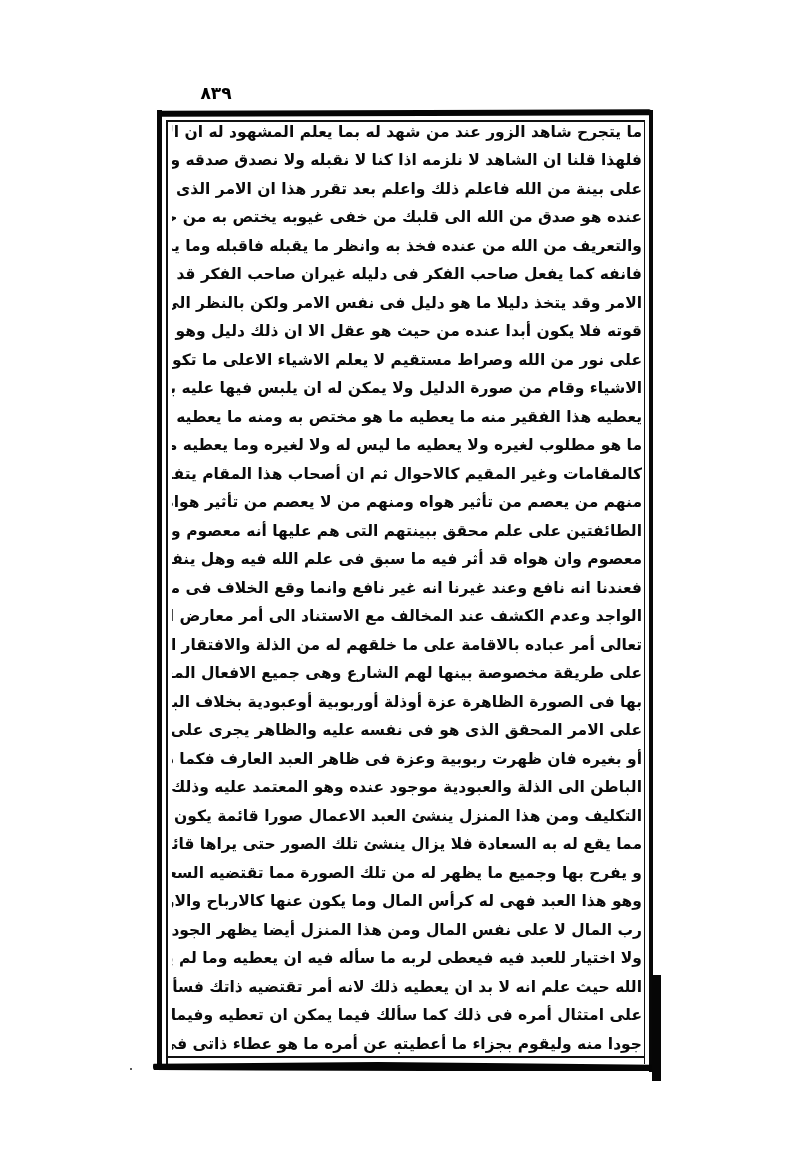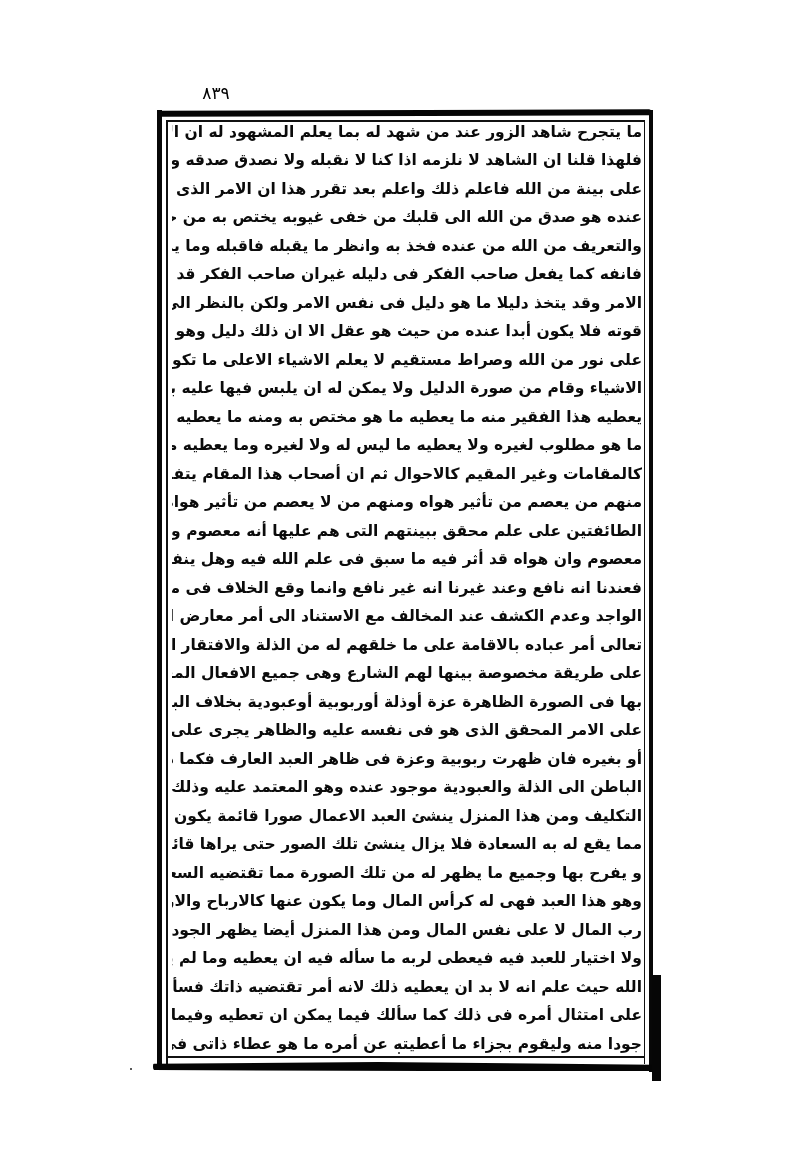--- a/index.html
+++ b/index.html
@@ -15,21 +15,21 @@
       font-family: "DejaVu Sans", sans-serif;
       color: #0a0a0a;
     }
     .page-number {
       position: absolute;
       left: 199px;
       top: 83px;
       width: 34px;
       text-align: center;
       font-family: "DejaVu Sans", sans-serif;
-      font-weight: normal;
+      font-weight: bold;
       font-size: 17px;
       line-height: 20px;
       color: #000;
       direction: rtl;
     }
     .frame {
       position: absolute;
       left: 155px;
       top: 108px;
       width: 498px;

